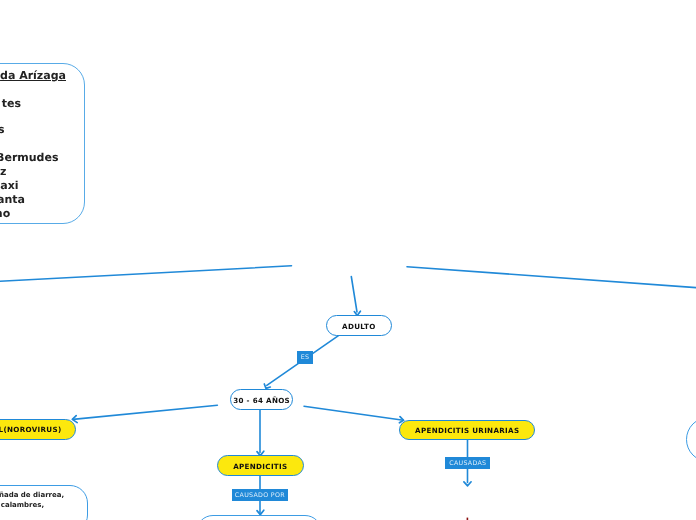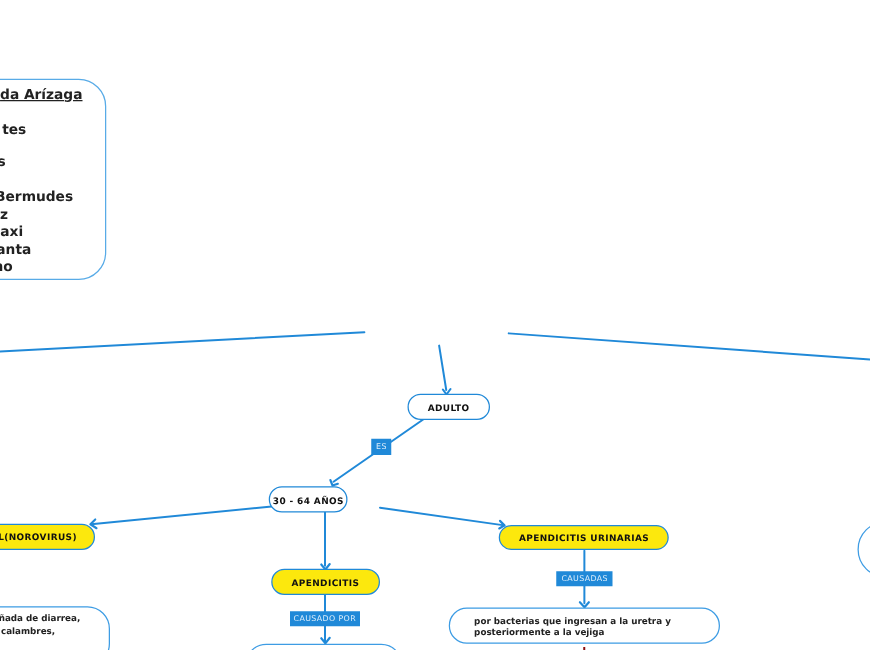--- a/index.html
+++ b/index.html
@@ -79,40 +79,36 @@
       <div class="tl" style="right:60.5px;top:129.5px;">anta</div>
       <div class="tl" style="right:75.3px;top:143.5px;">no</div>
     </div>
   </div>
 
 
   <div class="node" style="left:325.8px;top:315.0px;width:65.8px;height:20.6px;">
     <span class="txt" style="font-size:7.15px;letter-spacing:.32px;">ADULTO</span>
   </div>
 
-  <div class="node" style="left:215px;top:389.0px;width:63px;height:20.6px;">
+  <div class="node" style="left:230px;top:389.0px;width:63px;height:20.6px;">
     <span class="txt" style="font-size:7.15px;letter-spacing:.32px;">30 - 64 AÑOS</span>
   </div>
 
   <div class="node yellow" style="left:216.5px;top:455.2px;width:87.4px;height:20.7px;">
     <span class="txt" style="font-size:7.15px;letter-spacing:.32px;">APENDICITIS</span>
   </div>
 
   <div class="node yellow" style="left:399.4px;top:419.8px;width:135.4px;height:20.7px;">
     <span class="txt" style="font-size:7.15px;letter-spacing:.32px;">APENDICITIS URINARIAS</span>
   </div>
 
   <div class="node yellow" style="left:-160px;top:418.9px;width:236.2px;height:21px;justify-content:flex-end;padding-right:14px;">
     <span class="txt" style="font-size:7.15px;letter-spacing:.32px;top:-0.2px;">L(NOROVIRUS)</span>
   </div>
 
-  <div class="textbox" style="left:358.8px;top:486.2px;width:217px;height:28.4px;">
-    <div class="body" style="left:19.5px;top:5.8px;white-space:nowrap;">por bacterias que ingresan a la uretra y</div>
-    <div class="body" style="left:19.5px;top:15.2px;white-space:nowrap;">posteriormente a la vejiga</div>
-  </div>
 
   <div class="textbox" style="left:-160px;top:485.2px;width:247.5px;height:48px;">
     <div class="body" style="right:22.3px;top:5.2px;white-space:nowrap;">ñada de diarrea,</div>
     <div class="body" style="right:42.4px;top:14.6px;white-space:nowrap;">calambres,</div>
   </div>
 
   <div class="textbox" style="left:686.2px;top:416.7px;width:180px;height:45.6px;border-radius:22.8px;"></div>
 
   <div class="textbox" style="left:196px;top:514.5px;width:126px;height:34px;"></div>
 

